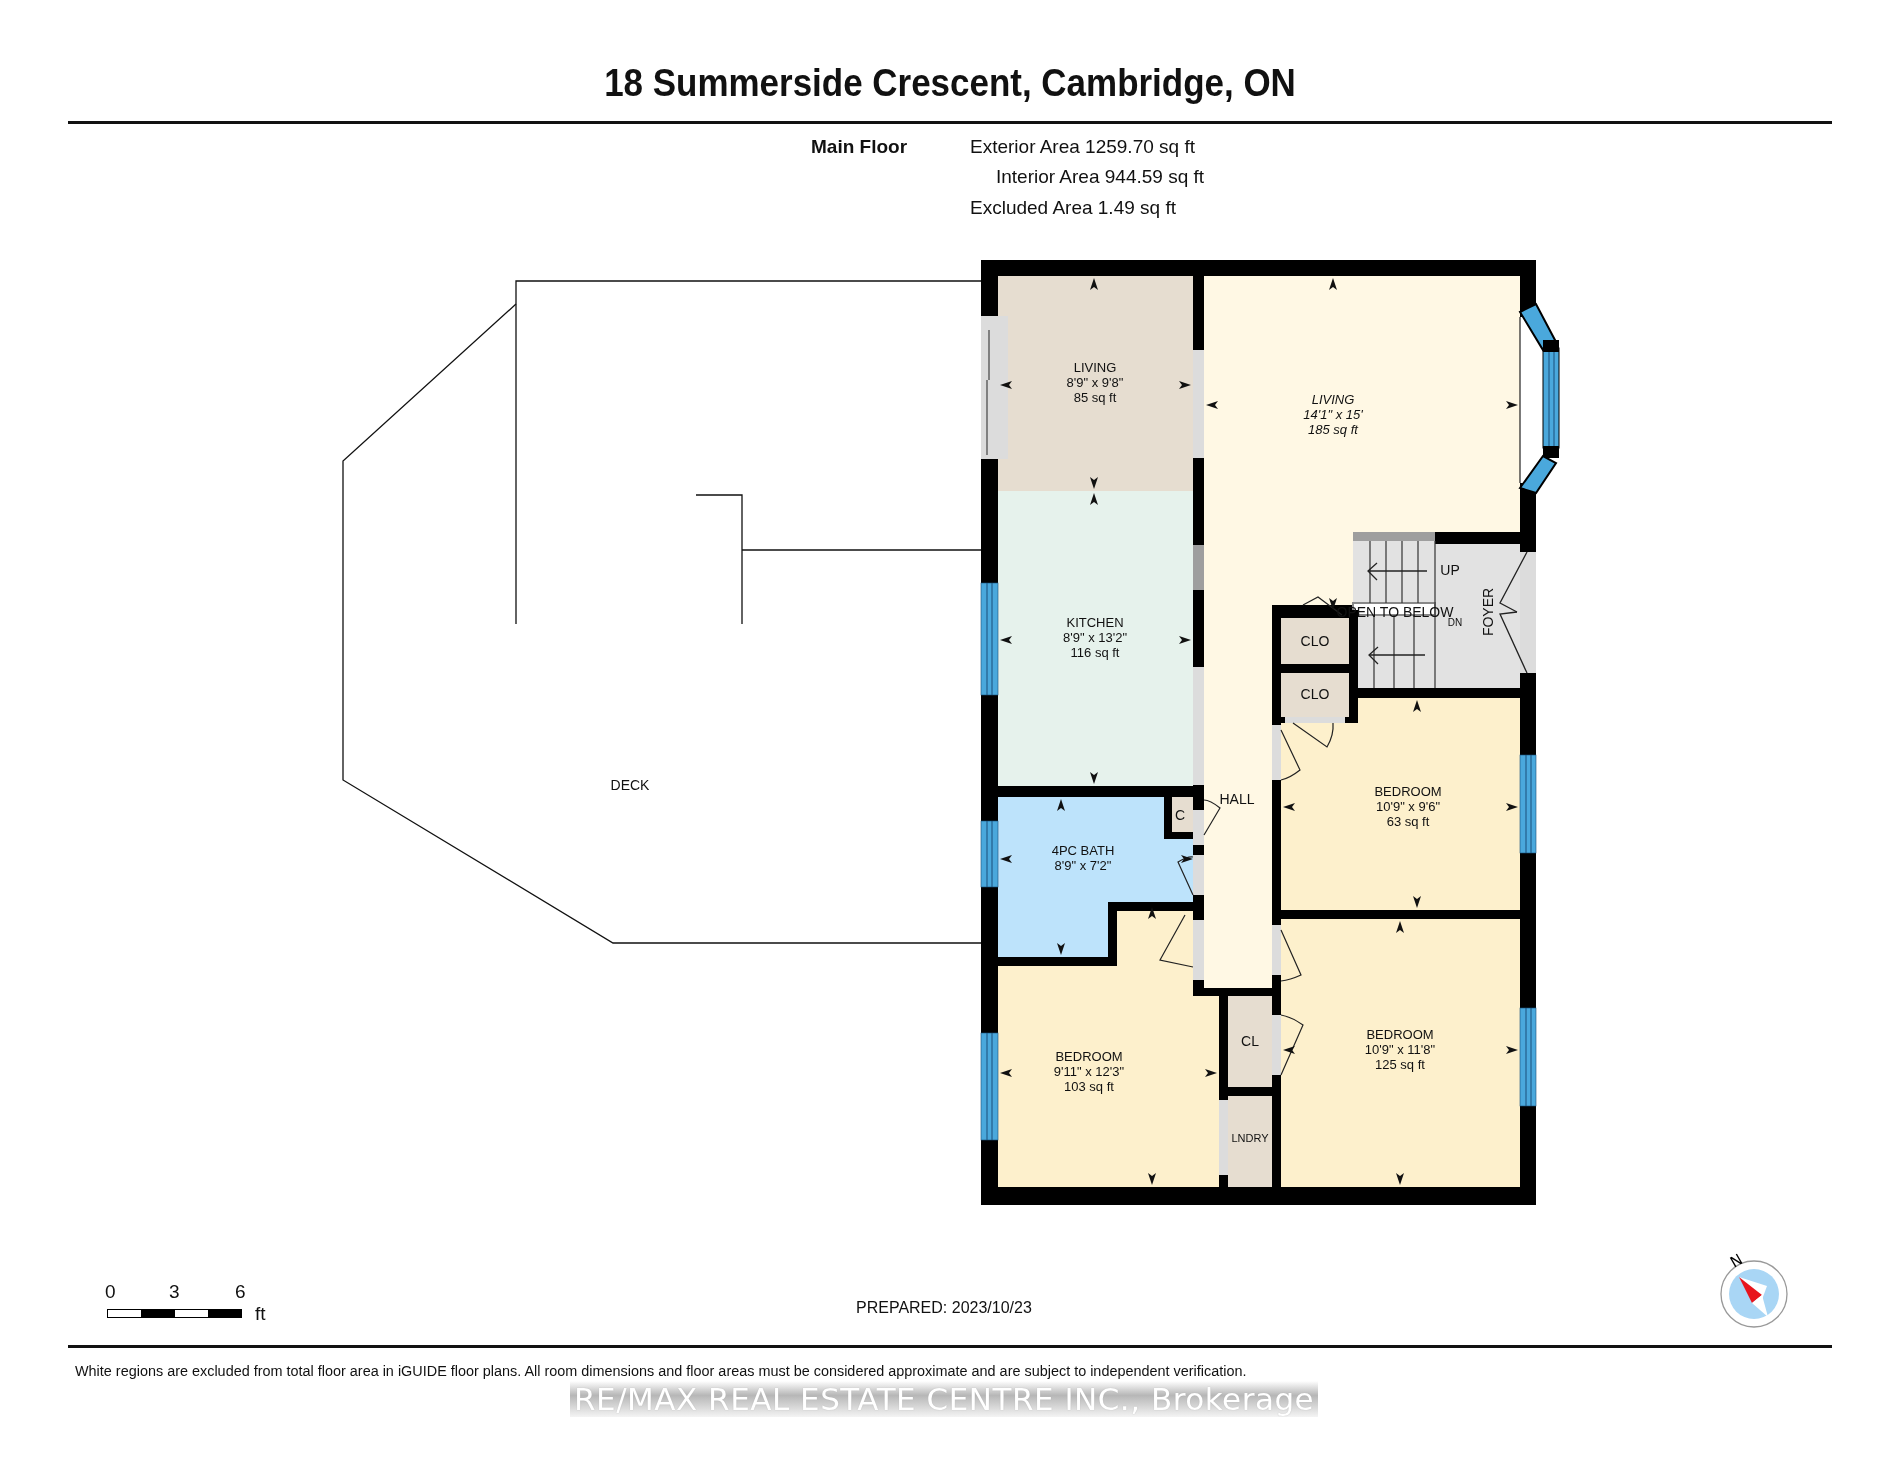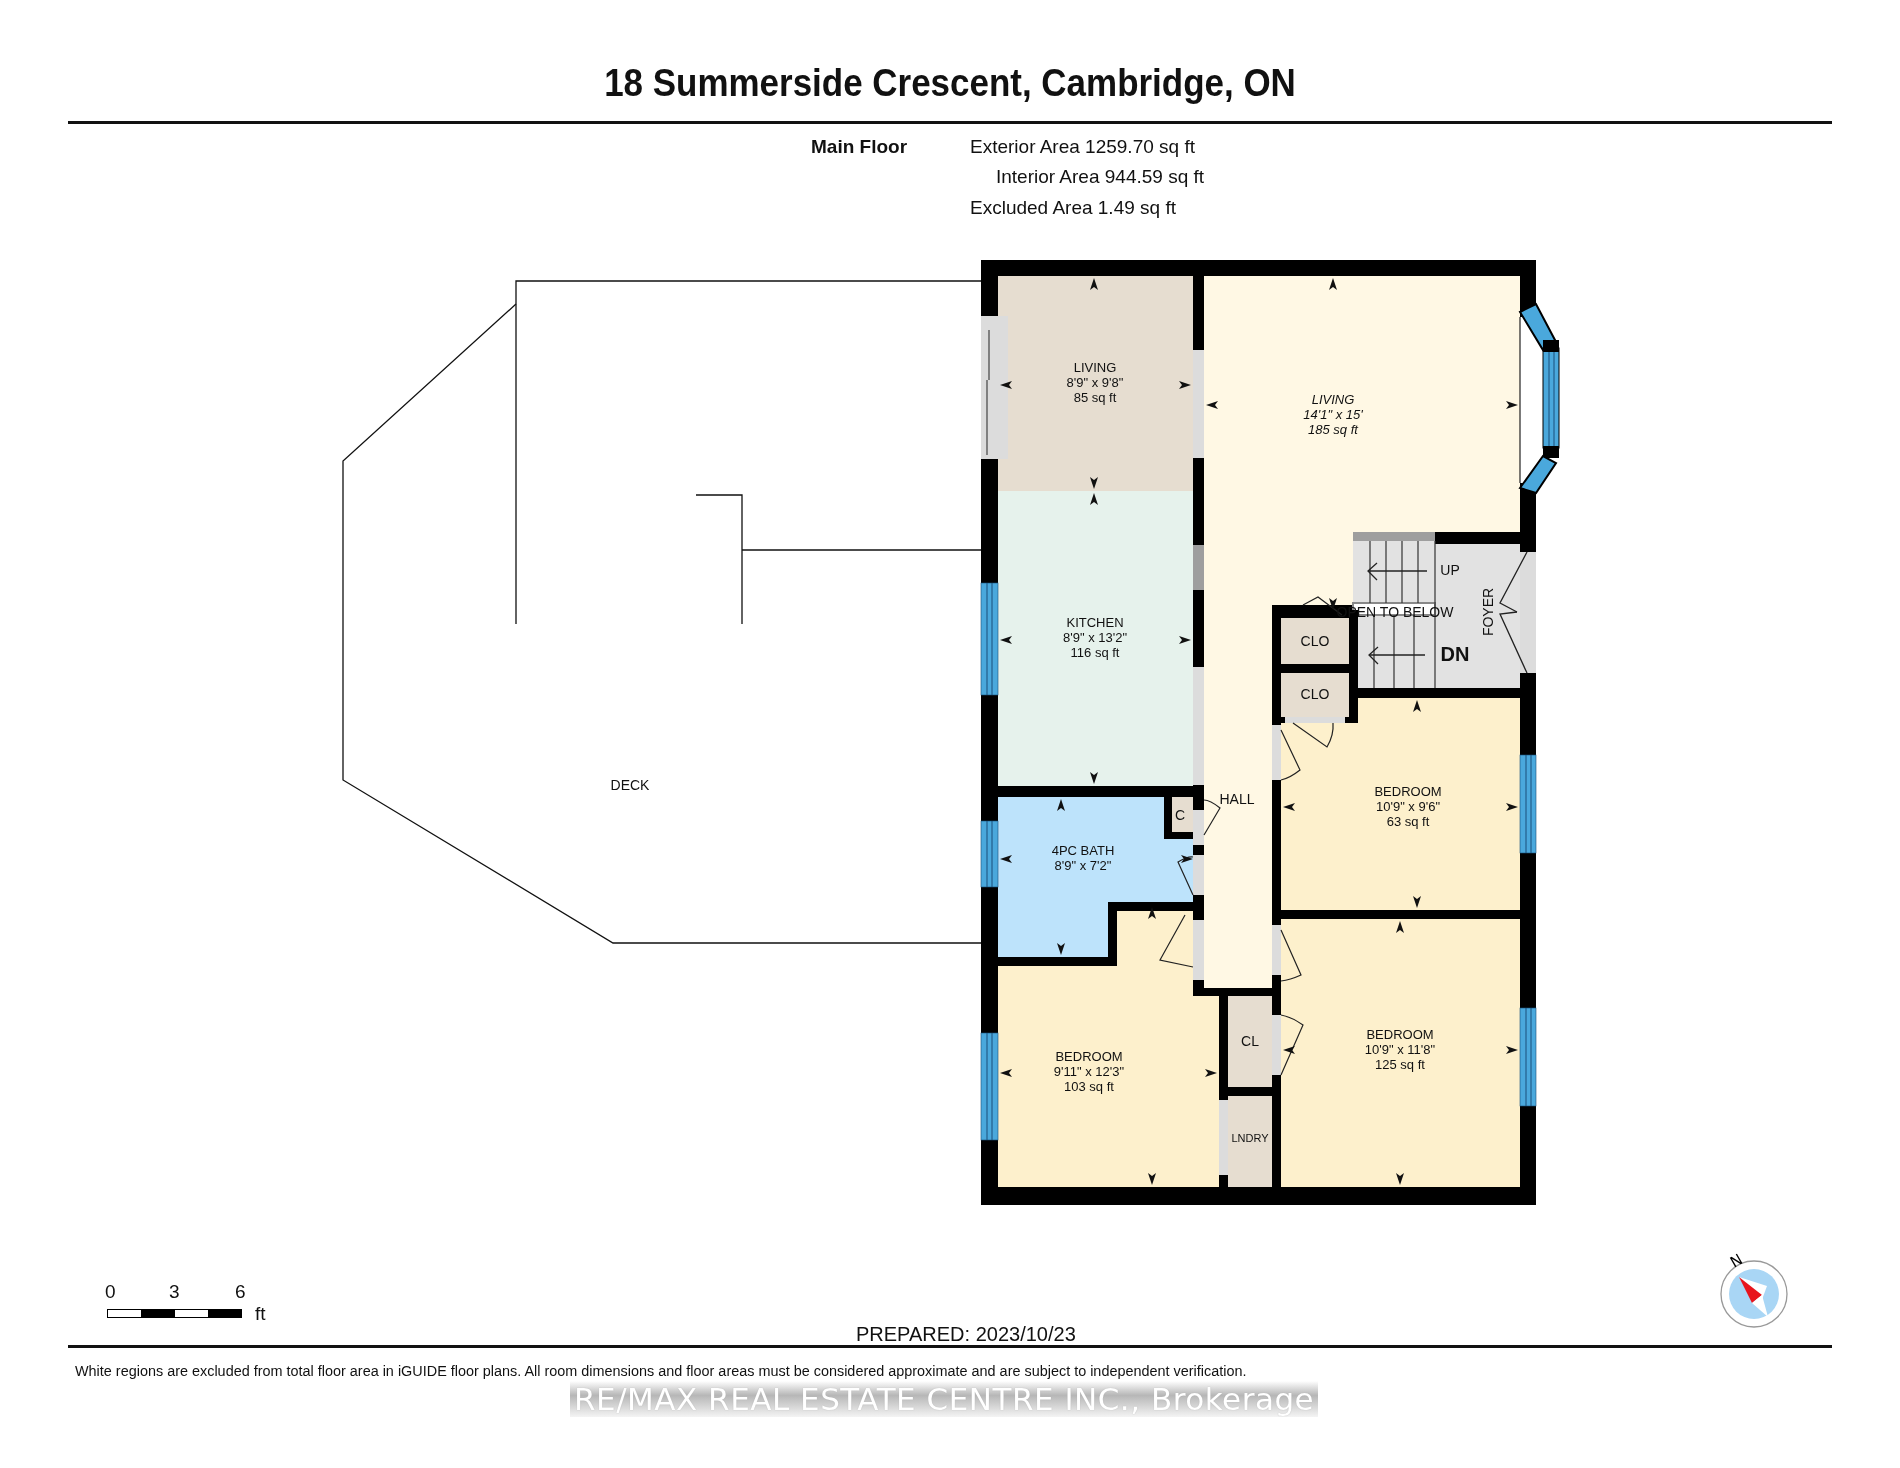--- a/index.html
+++ b/index.html
@@ -8,21 +8,21 @@
   .abs { position: absolute; }
   .title { left: 0; width: 1900px; top: 62px; text-align: center; font-size: 38px; font-weight: bold;
            letter-spacing: 0px; transform: scaleX(0.92); }
   .rule { background: #111; height: 3px; }
   .area-label { font-size: 19px; font-weight: bold; }
   .area-line { font-size: 19px; }
   .plan-svg { position: absolute; left: 0; top: 0; }
   .room-text { position: absolute; text-align: center; font-size: 13px; line-height: 15px; color: #111;
                transform: translateX(-50%); white-space: nowrap; }
   .small-label { position: absolute; font-size: 13px; color: #111; transform: translate(-50%,-50%); white-space: nowrap; }
-  .prepared { font-size: 20px; margin-top: 24px; }
+  .prepared { font-size: 16px; }
   .disclaimer { font-size: 15.5px; transform-origin: left; transform: scaleX(0.93); }
   .watermark { font-size: 31px; color: #ffffff; padding: 0 4px;
                background: linear-gradient(to bottom, rgba(200,200,200,0.0), rgba(170,170,170,0.85) 40%, rgba(200,200,200,0.2));
                letter-spacing: 0.5px; text-shadow: 0 0 1px #aaa; font-family: "DejaVu Sans", sans-serif; }
   .scale-num { font-size: 19px; }
 </style>
 </head>
 <body>
 
 <div class="abs title">18 Summerside Crescent, Cambridge, ON</div>
@@ -253,21 +253,21 @@
 
 <div class="small-label" style="left:1237px; top:799px; font-size:14px;">HALL</div>
 <div class="small-label" style="left:1488px; top:612px; transform: translate(-50%,-50%) rotate(-90deg); font-size:14px;">FOYER</div>
 <div class="small-label" style="left:1315px; top:641px; font-size:14px;">CLO</div>
 <div class="small-label" style="left:1315px; top:694px; font-size:14px;">CLO</div>
 <div class="small-label" style="left:1180px; top:815px; font-size:14px;">C</div>
 <div class="small-label" style="left:1250px; top:1041px; font-size:14px;">CL</div>
 <div class="small-label" style="left:1250px; top:1138px; font-size:11px;">LNDRY</div>
 <div class="small-label" style="left:630px; top:785px; font-size:14px;">DECK</div>
 <div class="small-label" style="left:1450px; top:570px; font-size:14px;">UP</div>
-<div class="small-label" style="left:1455px; top:654px; font-size:20px;font-weight:bold;">DN</div>
+<div class="small-label" style="left:1455px; top:622px; font-size:10px;">DN</div>
 <div class="small-label" style="left:1395px; top:612px; font-size:14px;">OPEN TO BELOW</div>
 
 <div class="abs scale-num" style="left:105px; top:1281px;">0</div>
 <div class="abs scale-num" style="left:169px; top:1281px;">3</div>
 <div class="abs scale-num" style="left:235px; top:1281px;">6</div>
 <div class="abs" style="left:107px; top:1309px; width:135px; height:9px; border:1px solid #000; box-sizing:border-box; display:flex;">
   <div style="flex:1; background:#fff;"></div>
   <div style="flex:1; background:#000;"></div>
   <div style="flex:1; background:#fff;"></div>
   <div style="flex:1; background:#000;"></div>

